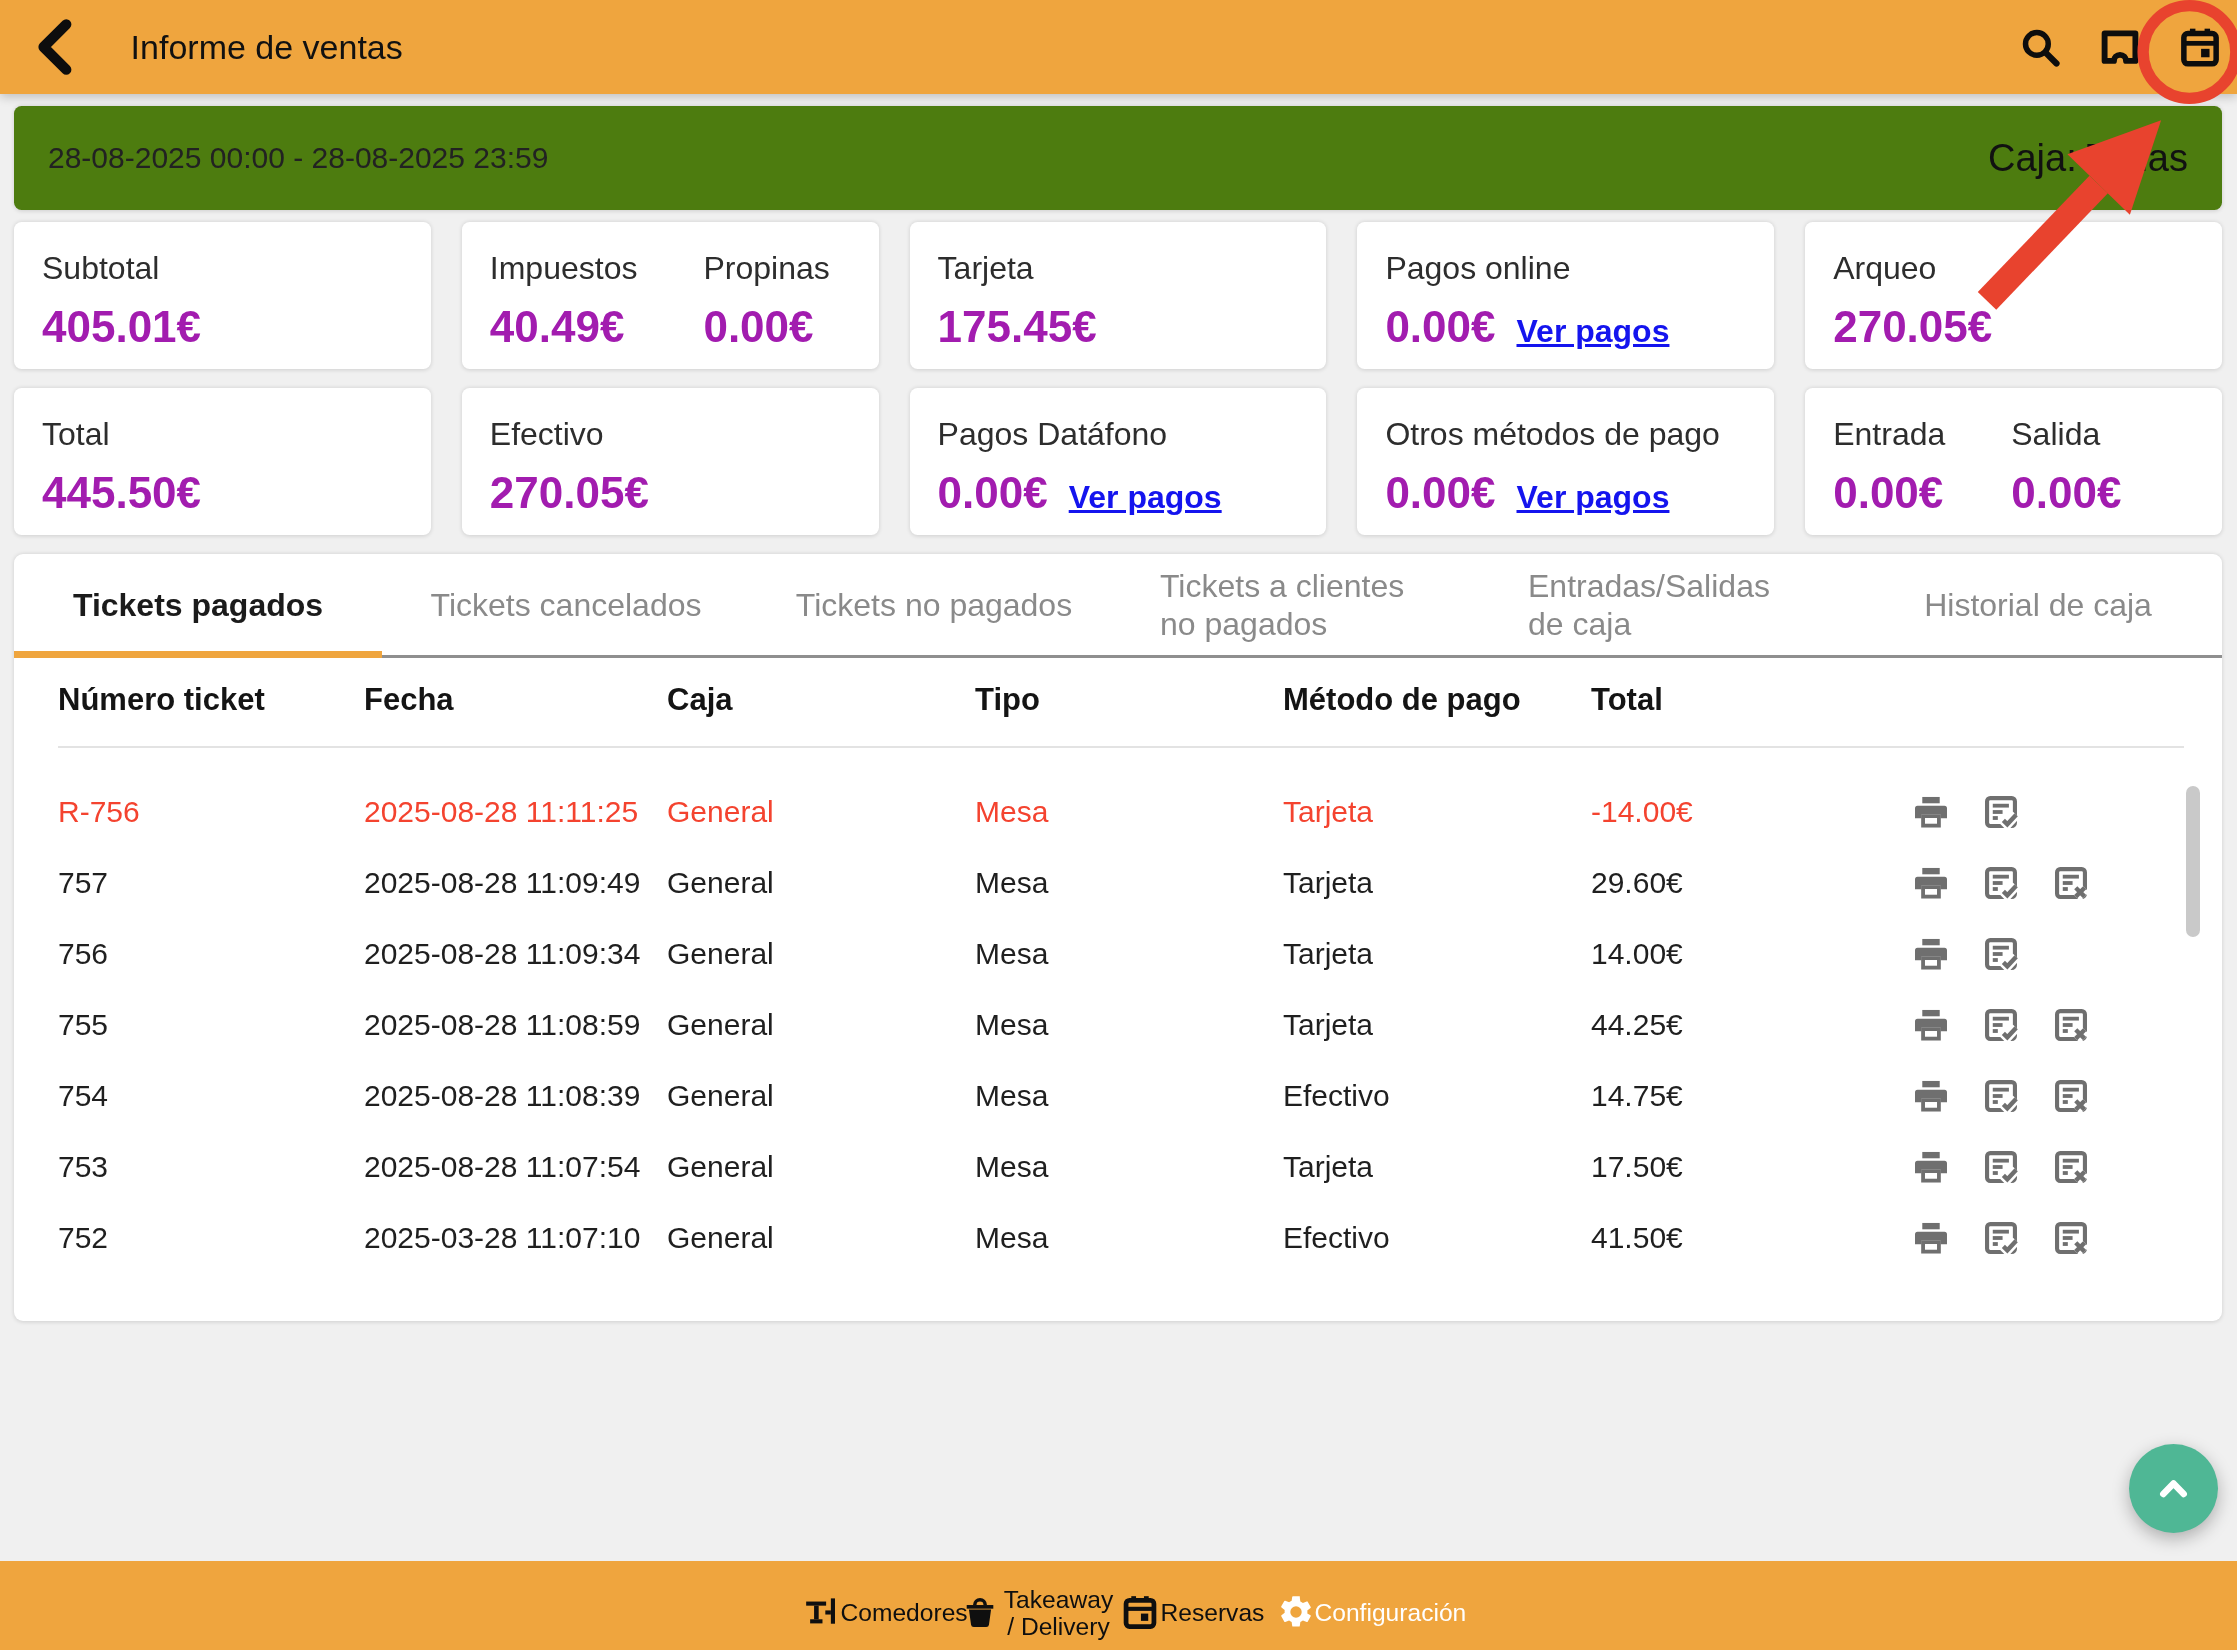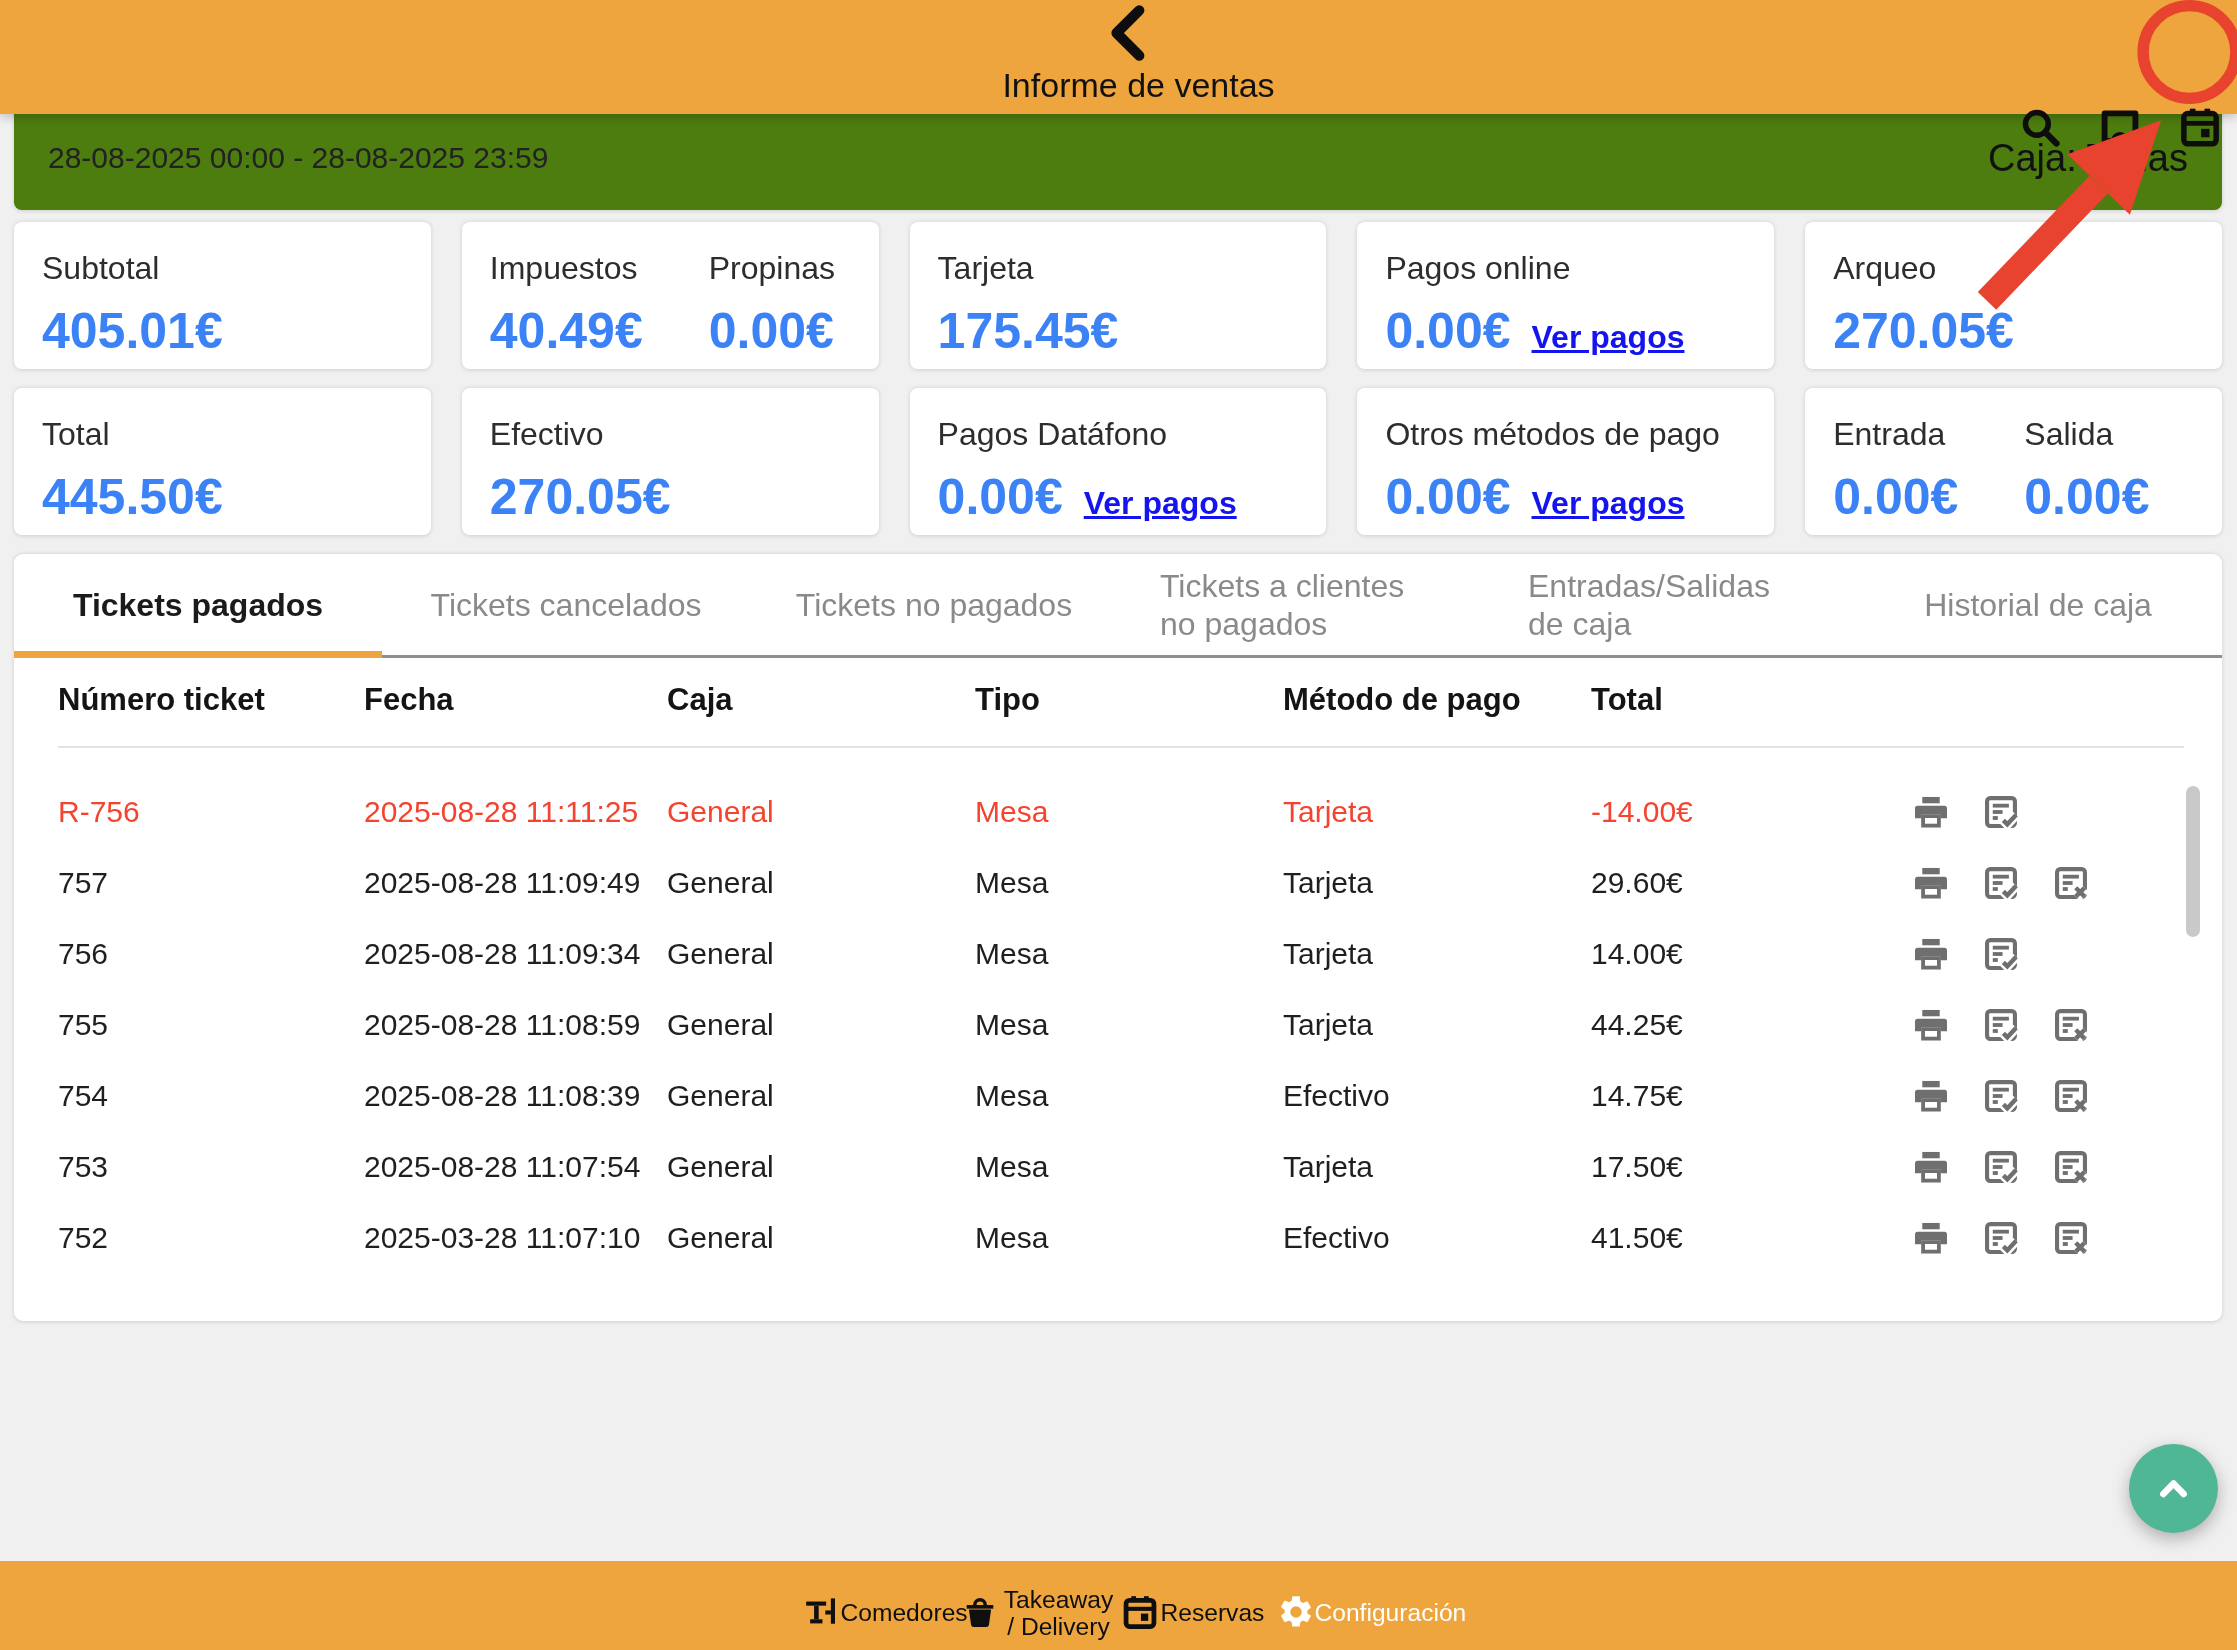--- a/index.html
+++ b/index.html
@@ -1,42 +1,42 @@
 <!DOCTYPE html>
 <html style="font-size:15px"><head>
 <meta charset="utf-8">
 <style>
   html,body{margin:0;padding:0;background:#e6e6e6;}
   #app{position:relative;width:2237px;height:1650px;background:#F0F0F0;overflow:hidden;
        font-family:"Liberation Sans","DejaVu Sans",sans-serif;color:#1c1c1c;}
 
   
-  .app-header{position:absolute;top:0;left:0;right:0;height:114px;background:#EFA53E;
-              display:flex;align-items:center;box-shadow:0 3.8px 9.5px rgba(0,0,0,.20);z-index:5;flex-direction:column;}
+  .app-header{position:absolute;top:0;left:0;right:0;height:94px;background:#EFA53E;
+              display:flex;align-items:center;box-shadow:0 3.8px 9.5px rgba(0,0,0,.20);z-index:5;}
   .back-btn{width:66px;height:66px;margin-left:24.6px;display:flex;align-items:center;justify-content:center;color:#0d0d0d;}
   .app-title{font-size:34px;font-weight:500;color:#111;margin-left:40px;}
   .header-actions{margin-left:auto;display:flex;align-items:center;gap:36px;padding-right:15px;}
   .hicon{width:44px;height:44px;color:#0d0d0d;display:flex;align-items:center;justify-content:center;}
   .hicon svg,.back-btn svg{width:100%;height:100%;}
 
   
   .filter-card{position:absolute;left:14px;right:15px;top:106px;height:104px;background:#4d7c0f;border-radius:7.6px;
                box-shadow:0 0.9px 4.7px rgba(0,0,0,.14);display:flex;align-items:center;justify-content:space-between;
                padding:0 34px;box-sizing:border-box;}
   .date-range{font-size:30px;color:#222;}
   .caja-selector{font-size:38px;color:#111;}
 
   
   .cards-row{position:absolute;left:14px;right:15px;display:flex;gap:31px;height:147px;}
   #cards-row-0{top:222px;} #cards-row-1{top:388px;}
   .card{flex:1;background:#fff;border-radius:7.6px;box-shadow:0 0.9px 4.7px rgba(0,0,0,.14);
         padding:28px 0 0 28px;box-sizing:border-box;display:flex;gap:66px;overflow:hidden;}
   .metric-label{font-size:32px;color:#2d2d2d;}
   .value-line{display:flex;align-items:baseline;gap:21px;margin-top:15px;}
-  .metric-value{font-size:50px;font-weight:700;color:#3b82f6;}
+  .metric-value{font-size:44px;font-weight:700;color:#a21caf;}
   .ver-link{font-size:32px;color:#1414EE;text-decoration:underline;font-weight:700;}
 
   
   .main-card{position:absolute;left:14px;right:15px;top:554px;height:767px;background:#fff;border-radius:9px;
              box-shadow:0 0.9px 4.7px rgba(0,0,0,.14);overflow:hidden;}
   .tabs{display:flex;height:104px;position:relative;}
   .tabs::after{content:"";position:absolute;left:0;right:0;bottom:0;height:2.8px;background:#8f8f8f;}
   .tab{flex:1;display:flex;align-items:center;justify-content:center;position:relative;
        font-size:32px;color:#8a8a8a;padding:0 42px;box-sizing:border-box;}
   .tab .tab-label{text-align:left;line-height:1.18;}

